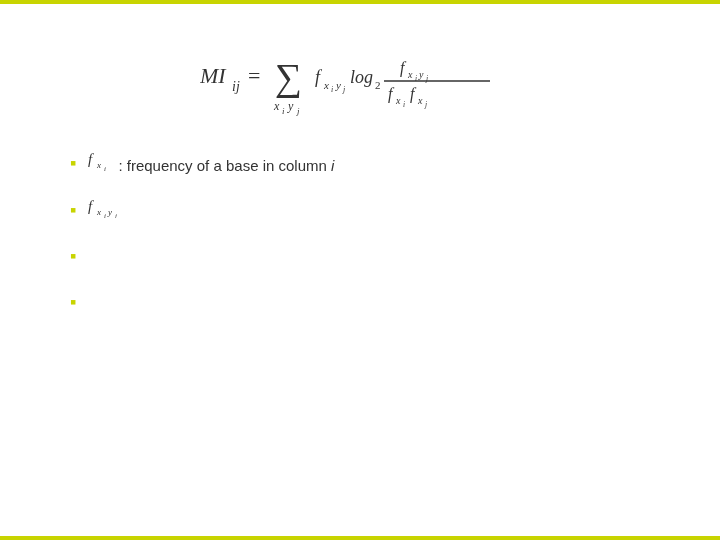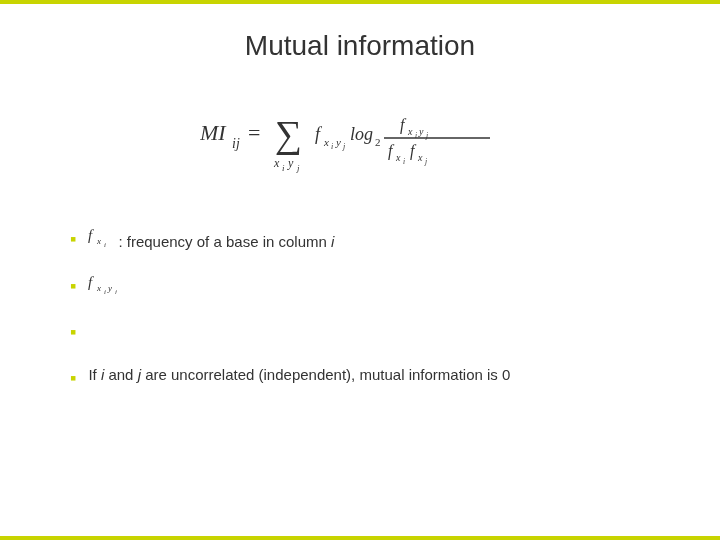--- a/index.html
+++ b/index.html
@@ -40,22 +40,22 @@
       font-size: 28px;
       font-weight: normal;
       color: #333;
       margin-bottom: 30px;
       font-family: Arial, sans-serif;
     }
 
     .formula-area {
       display: flex;
       justify-content: center;
-      align-items: flex-start;
-      margin-bottom: 43px;
+      align-items: flex-end;
+      margin-bottom: 29px;
       min-height: 90px;
     }
 
     .formula-svg {
       display: block;
     }
 
     .bullet-list {
       list-style: none;
       padding: 0;
@@ -85,21 +85,20 @@
       flex-wrap: wrap;
       gap: 0;
     }
   </style>
 </head>
 <body>
 
 <div class="top-border"></div>
 
 <div class="content">
-  <h1 class="title">Mutual information</h1>
 
   <div class="formula-area">
     <svg class="formula-svg" width="320" height="85" viewBox="0 0 320 85">
 
       <text x="0" y="48" font-size="22" font-style="italic" font-family="serif" fill="#333">MI</text>
       <text x="32" y="56" font-size="14" font-style="italic" font-family="serif" fill="#333">ij</text>
       <text x="48" y="48" font-size="22" font-family="serif" fill="#333"> = </text>
 
       <text x="75" y="55" font-size="38" font-family="serif" fill="#333">∑</text>
       <text x="74" y="75" font-size="12" font-style="italic" font-family="serif" fill="#333">x</text>
@@ -161,19 +160,18 @@
         </svg>
       </span>
     </li>
 
     <li class="bullet-item">
       <span class="bullet-marker">▪</span>
     </li>
 
     <li class="bullet-item">
       <span class="bullet-marker">▪</span>
-      <span>If <em>i</em> and <em>j</em> are uncorrelated (independent), mutual information is 0</span>
     </li>
 
   </ul>
 </div>
 
 <div class="bottom-border"></div>
 
 </body></html>

